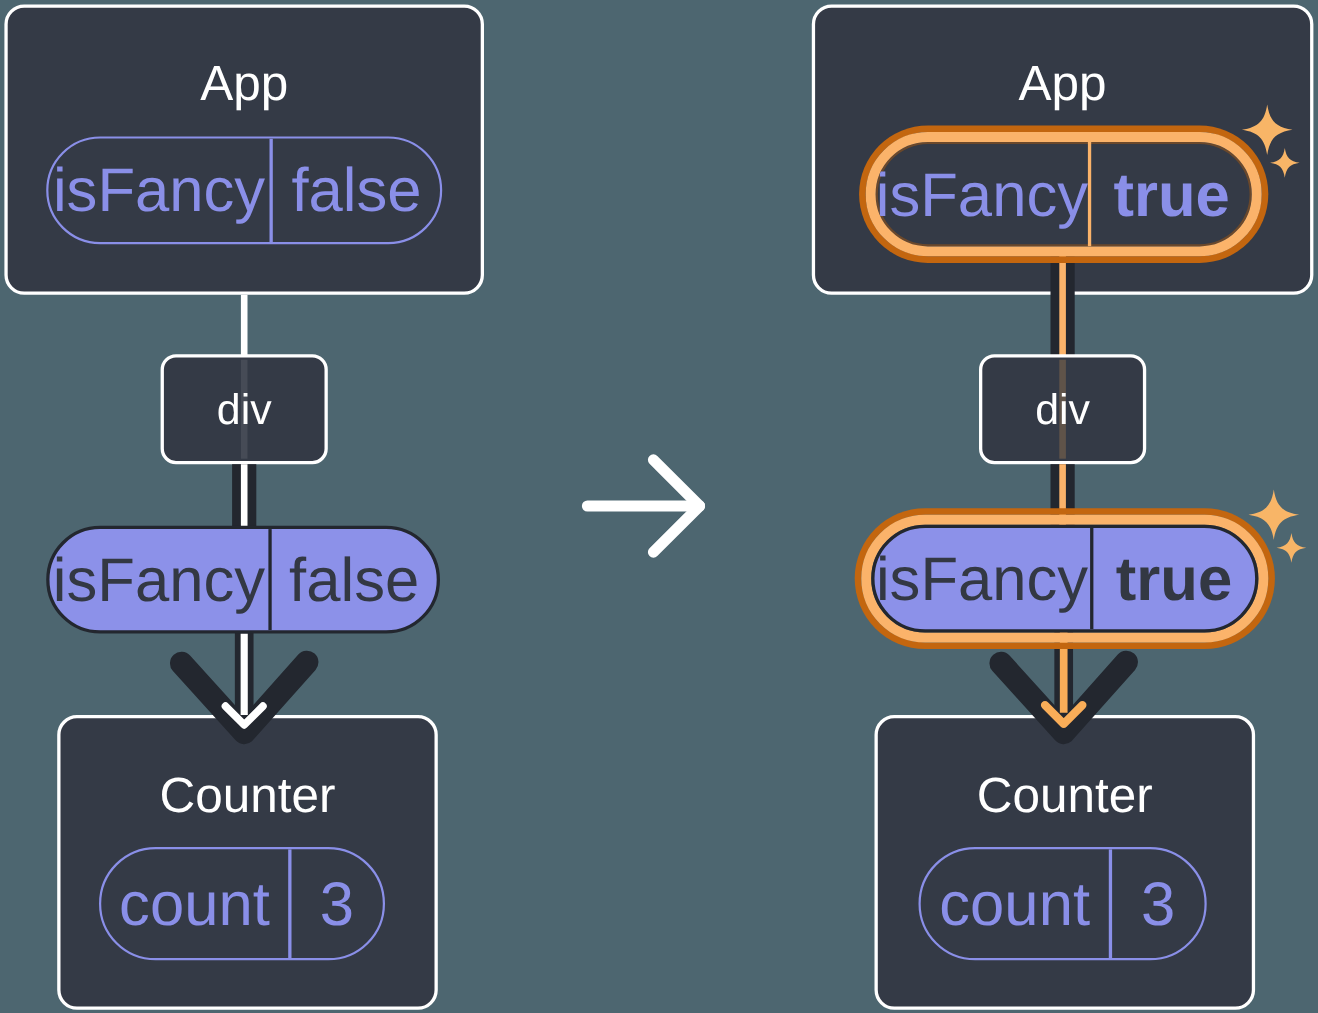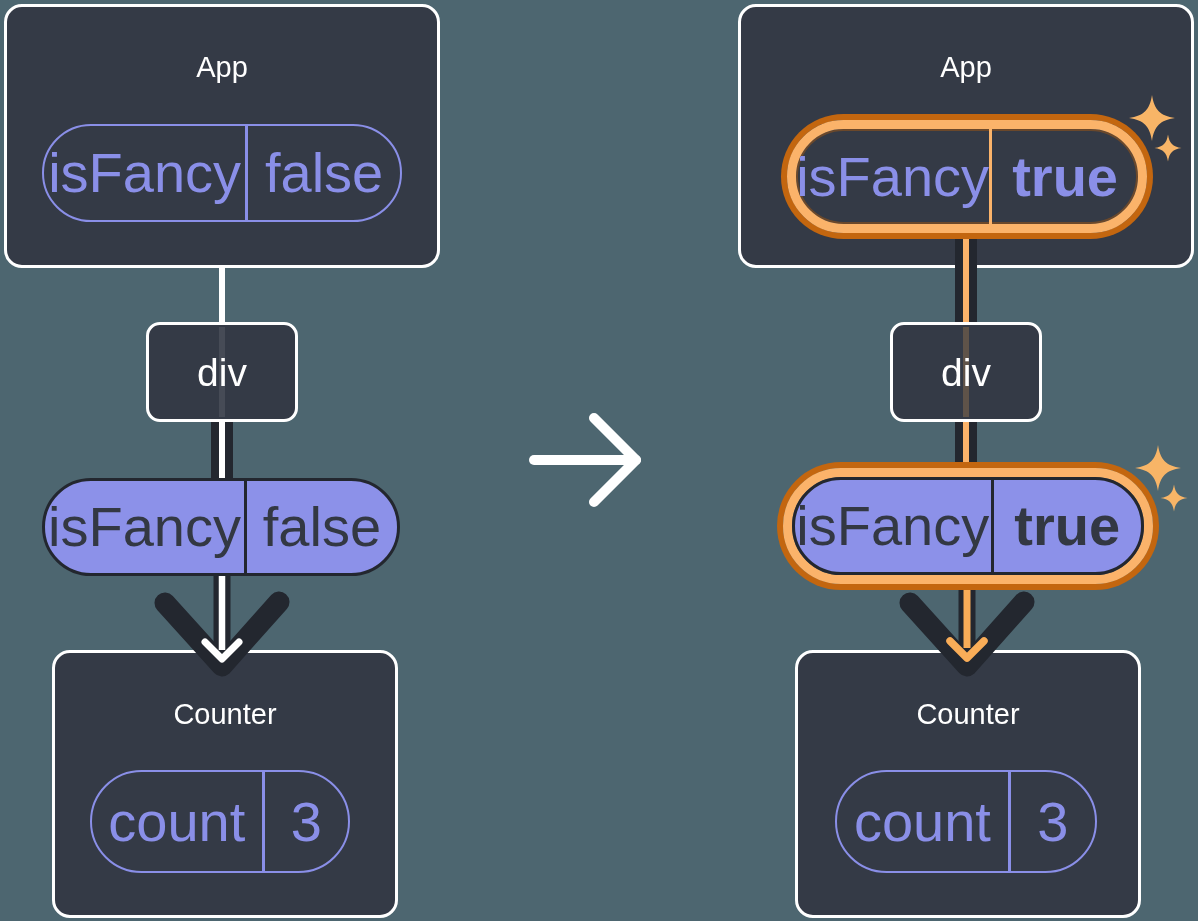--- a/index.html
+++ b/index.html
@@ -23,21 +23,21 @@
     font-family:"Liberation Sans", sans-serif;
   }
   .abs{position:absolute;box-sizing:border-box;}
   .box{
     background:var(--box-fill);
     border:3.5px solid var(--box-border);
     border-radius:18px;
   }
   .box-sm{border-radius:14px;}
   .box-title{
-    color:#fff;font-size:29px;font-weight:500;text-align:center;line-height:1.05;
+    color:#fff;font-size:45px;font-weight:500;text-align:center;line-height:1.05;
   }
   .div-label{
     color:#fff;font-size:39px;font-weight:500;text-align:center;line-height:1.05;
   }
   .pill{
     display:flex;align-items:stretch;border-radius:64px;overflow:hidden;
   }
   .pill-outline{border:2.5px solid var(--purple);color:var(--purple);}
   .pill-solid{
     background:var(--purple-fill);border:3px solid var(--ink-dark);

